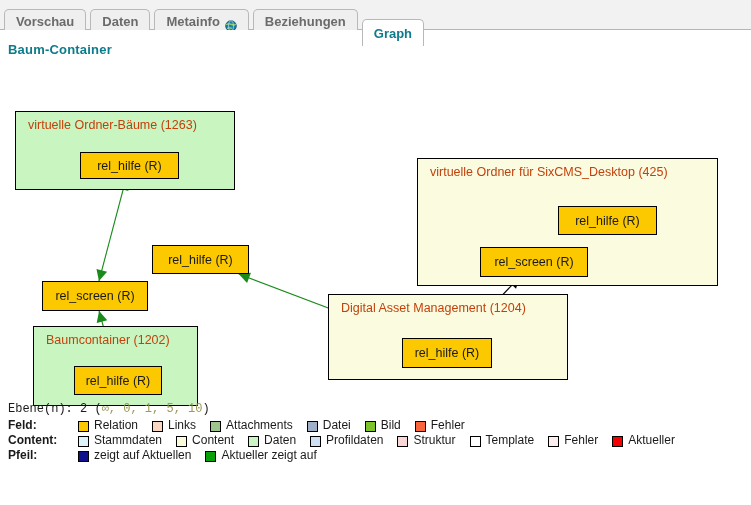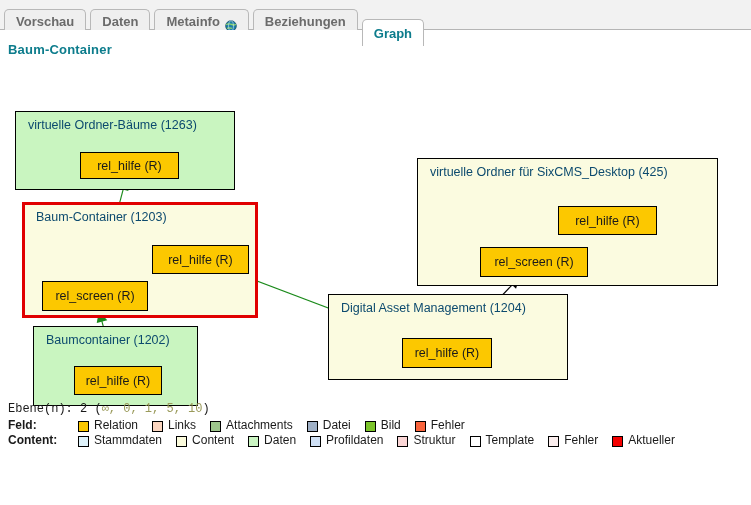--- a/index.html
+++ b/index.html
@@ -108,21 +108,21 @@
     box-sizing: border-box;
     border: 1px solid #000000;
   }
   .cluster.green  { background: #c9f5c0; border-color: #000000; }
   .cluster.yellow { background: #fbfbe0; border-color: #000000; }
   .cluster.current{ background: #fbfbe0; border: 3px solid #e00000; }
   .cluster-label {
     position: absolute;
     left: 12px; top: 6px;
     font-size: 12.5px;
-    color: #0c4a6e;
+    color: #c2410c;
     white-space: nowrap;
   }
   .cluster.current .cluster-label { left: 11px; top: 5px; }
 
   .node {
     position: absolute;
     box-sizing: border-box;
     background: #fcc800;
     border: 1px solid #000000;
     color: #1a1a1a;
@@ -234,23 +234,20 @@
         <line x1="519.6593406593406" y1="211" x2="461.34065934065933" y2="272" stroke="#000000" stroke-width="1.1"></line>
         <polygon points="461.34065934065933,272 464.96664555481357,260.2483097396688 472.9176032774168,267.84977481512465" fill="#000000"></polygon>
         <polygon points="519.6593406593406,211 516.0333544451864,222.7516902603312 508.08239672258316,215.15022518487535" fill="#000000"></polygon>
       </svg>
   <div class="cluster green" style="left: 15px; top: 45px; width: 220px; height: 79px;">
         <div class="cluster-label">virtuelle Ordner-Bäume (1263)</div>
       </div>
       <div class="node" style="left: 80px; top: 86px; width: 99px; height: 27px;">
         <span>rel_hilfe (R)</span>
       </div>
-      <div class="cluster current" style="left: 22px; top: 136px; width: 236px; height: 116px;">
-        <div class="cluster-label">Baum-Container (1203)</div>
-      </div>
       <div class="node" style="left: 152px; top: 179px; width: 97px; height: 29px;">
         <span>rel_hilfe (R)</span>
       </div>
       <div class="node" style="left: 42px; top: 215px; width: 106px; height: 30px;">
         <span>rel_screen (R)</span>
       </div>
       <div class="cluster green" style="left: 33px; top: 260px; width: 165px; height: 80px;">
         <div class="cluster-label">Baumcontainer (1202)</div>
       </div>
       <div class="node" style="left: 74px; top: 300px; width: 88px; height: 29px;">
@@ -331,16 +328,27 @@
           </span>
           <span class="legend-item">
             <span class="swatch" style="background: rgb(251, 238, 238);"></span>
             <span>Fehler</span>
           </span>
           <span class="legend-item">
             <span class="swatch" style="background: rgb(244, 0, 0);"></span>
             <span>Aktueller</span>
           </span>
         </div>
+        <div class="legend-line">
+          <span class="lbl">Pfeil:</span>
+          <span class="legend-item">
+            <span class="swatch" style="background: rgb(16, 16, 140);"></span>
+            <span>zeigt auf Aktuellen</span>
+          </span>
+          <span class="legend-item">
+            <span class="swatch" style="background: rgb(8, 160, 8);"></span>
+            <span>Aktueller zeigt auf</span>
+          </span>
+        </div>
       </div>
   </div>
 
 </div>
 
 </body></html>

